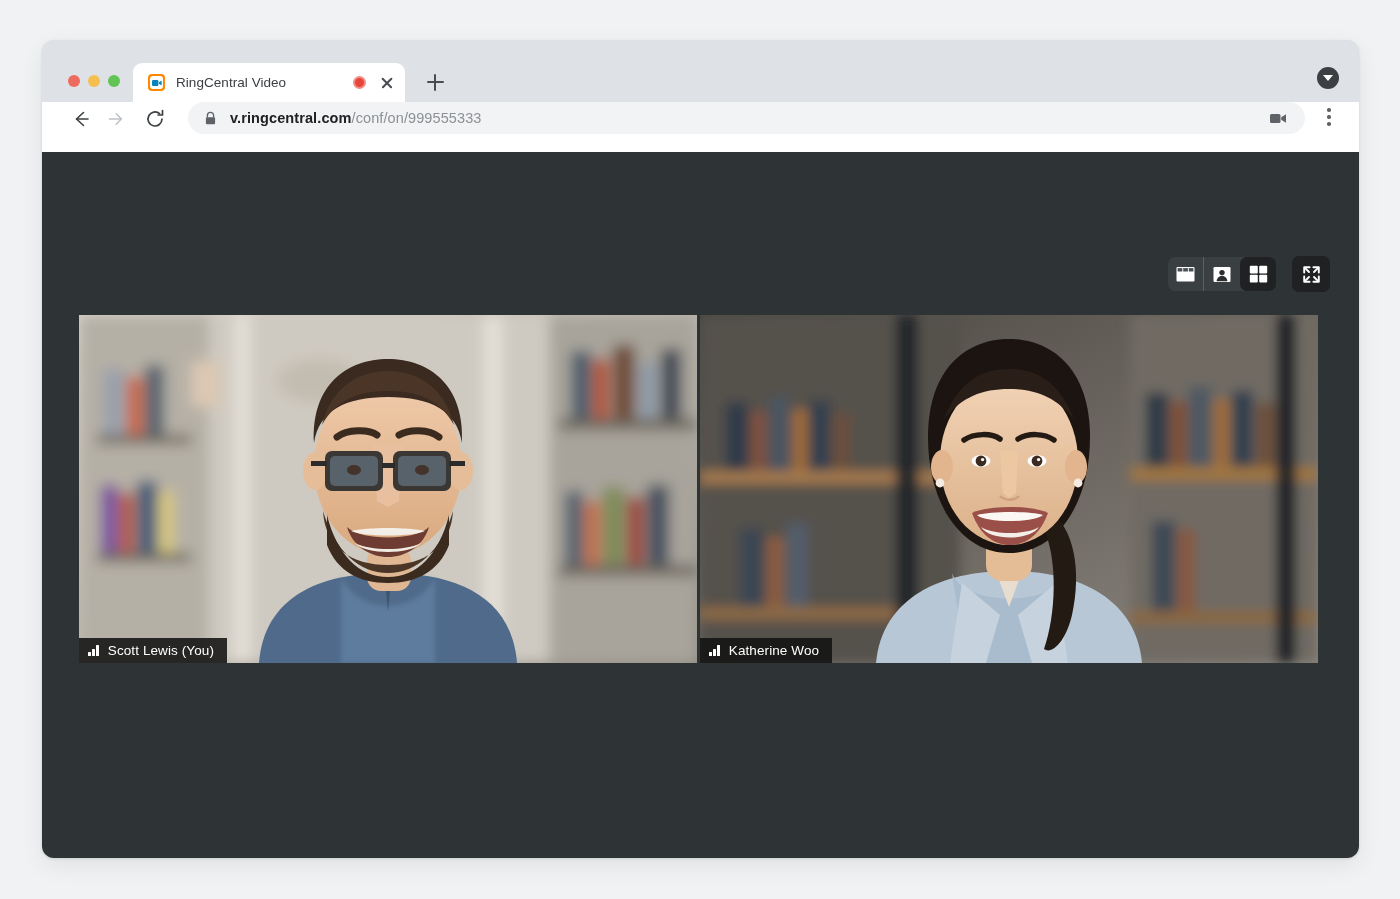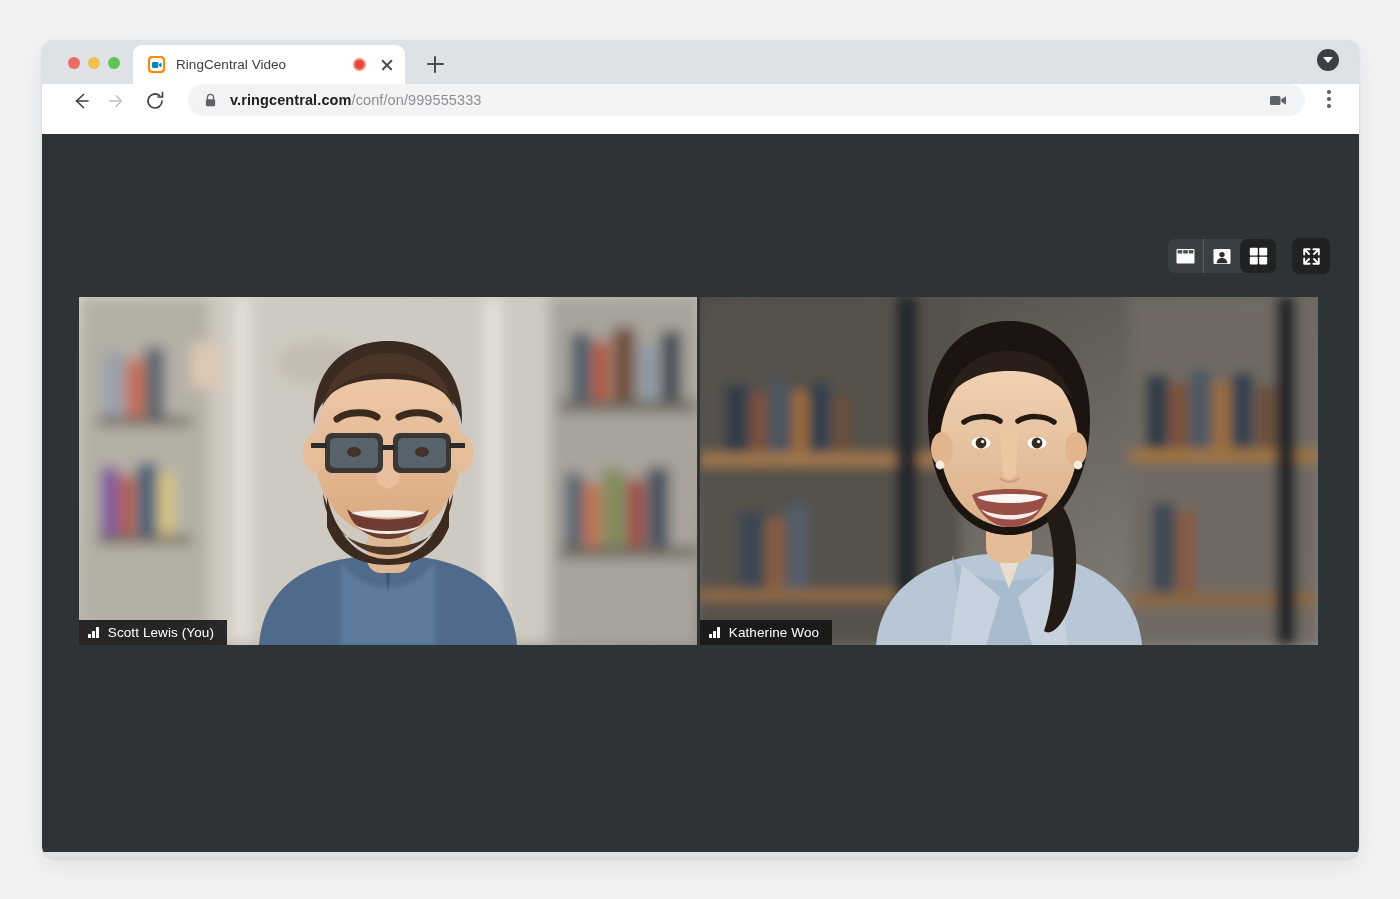--- a/index.html
+++ b/index.html
@@ -22,21 +22,21 @@
     width: 1317px; height: 818px;
     border-radius: 12px;
     overflow: hidden;
     background: #dfe1e5;
     box-shadow: 0 1px 3px rgba(0,0,0,0.10), 0 8px 24px rgba(0,0,0,0.07);
   }
 
   
   .tab-strip {
     position: relative;
-    height: 44px;
+    height: 62px;
     background: #dee1e6;
     display: flex;
     align-items: flex-end;
   }
   .traffic-lights {
     display: flex; align-items: center; gap: 8px;
     padding: 0 13px 15px 26px;
   }
   .tl { width: 12px; height: 12px; border-radius: 50%; }
   .tl.red    { background: #ed6a5e; }

